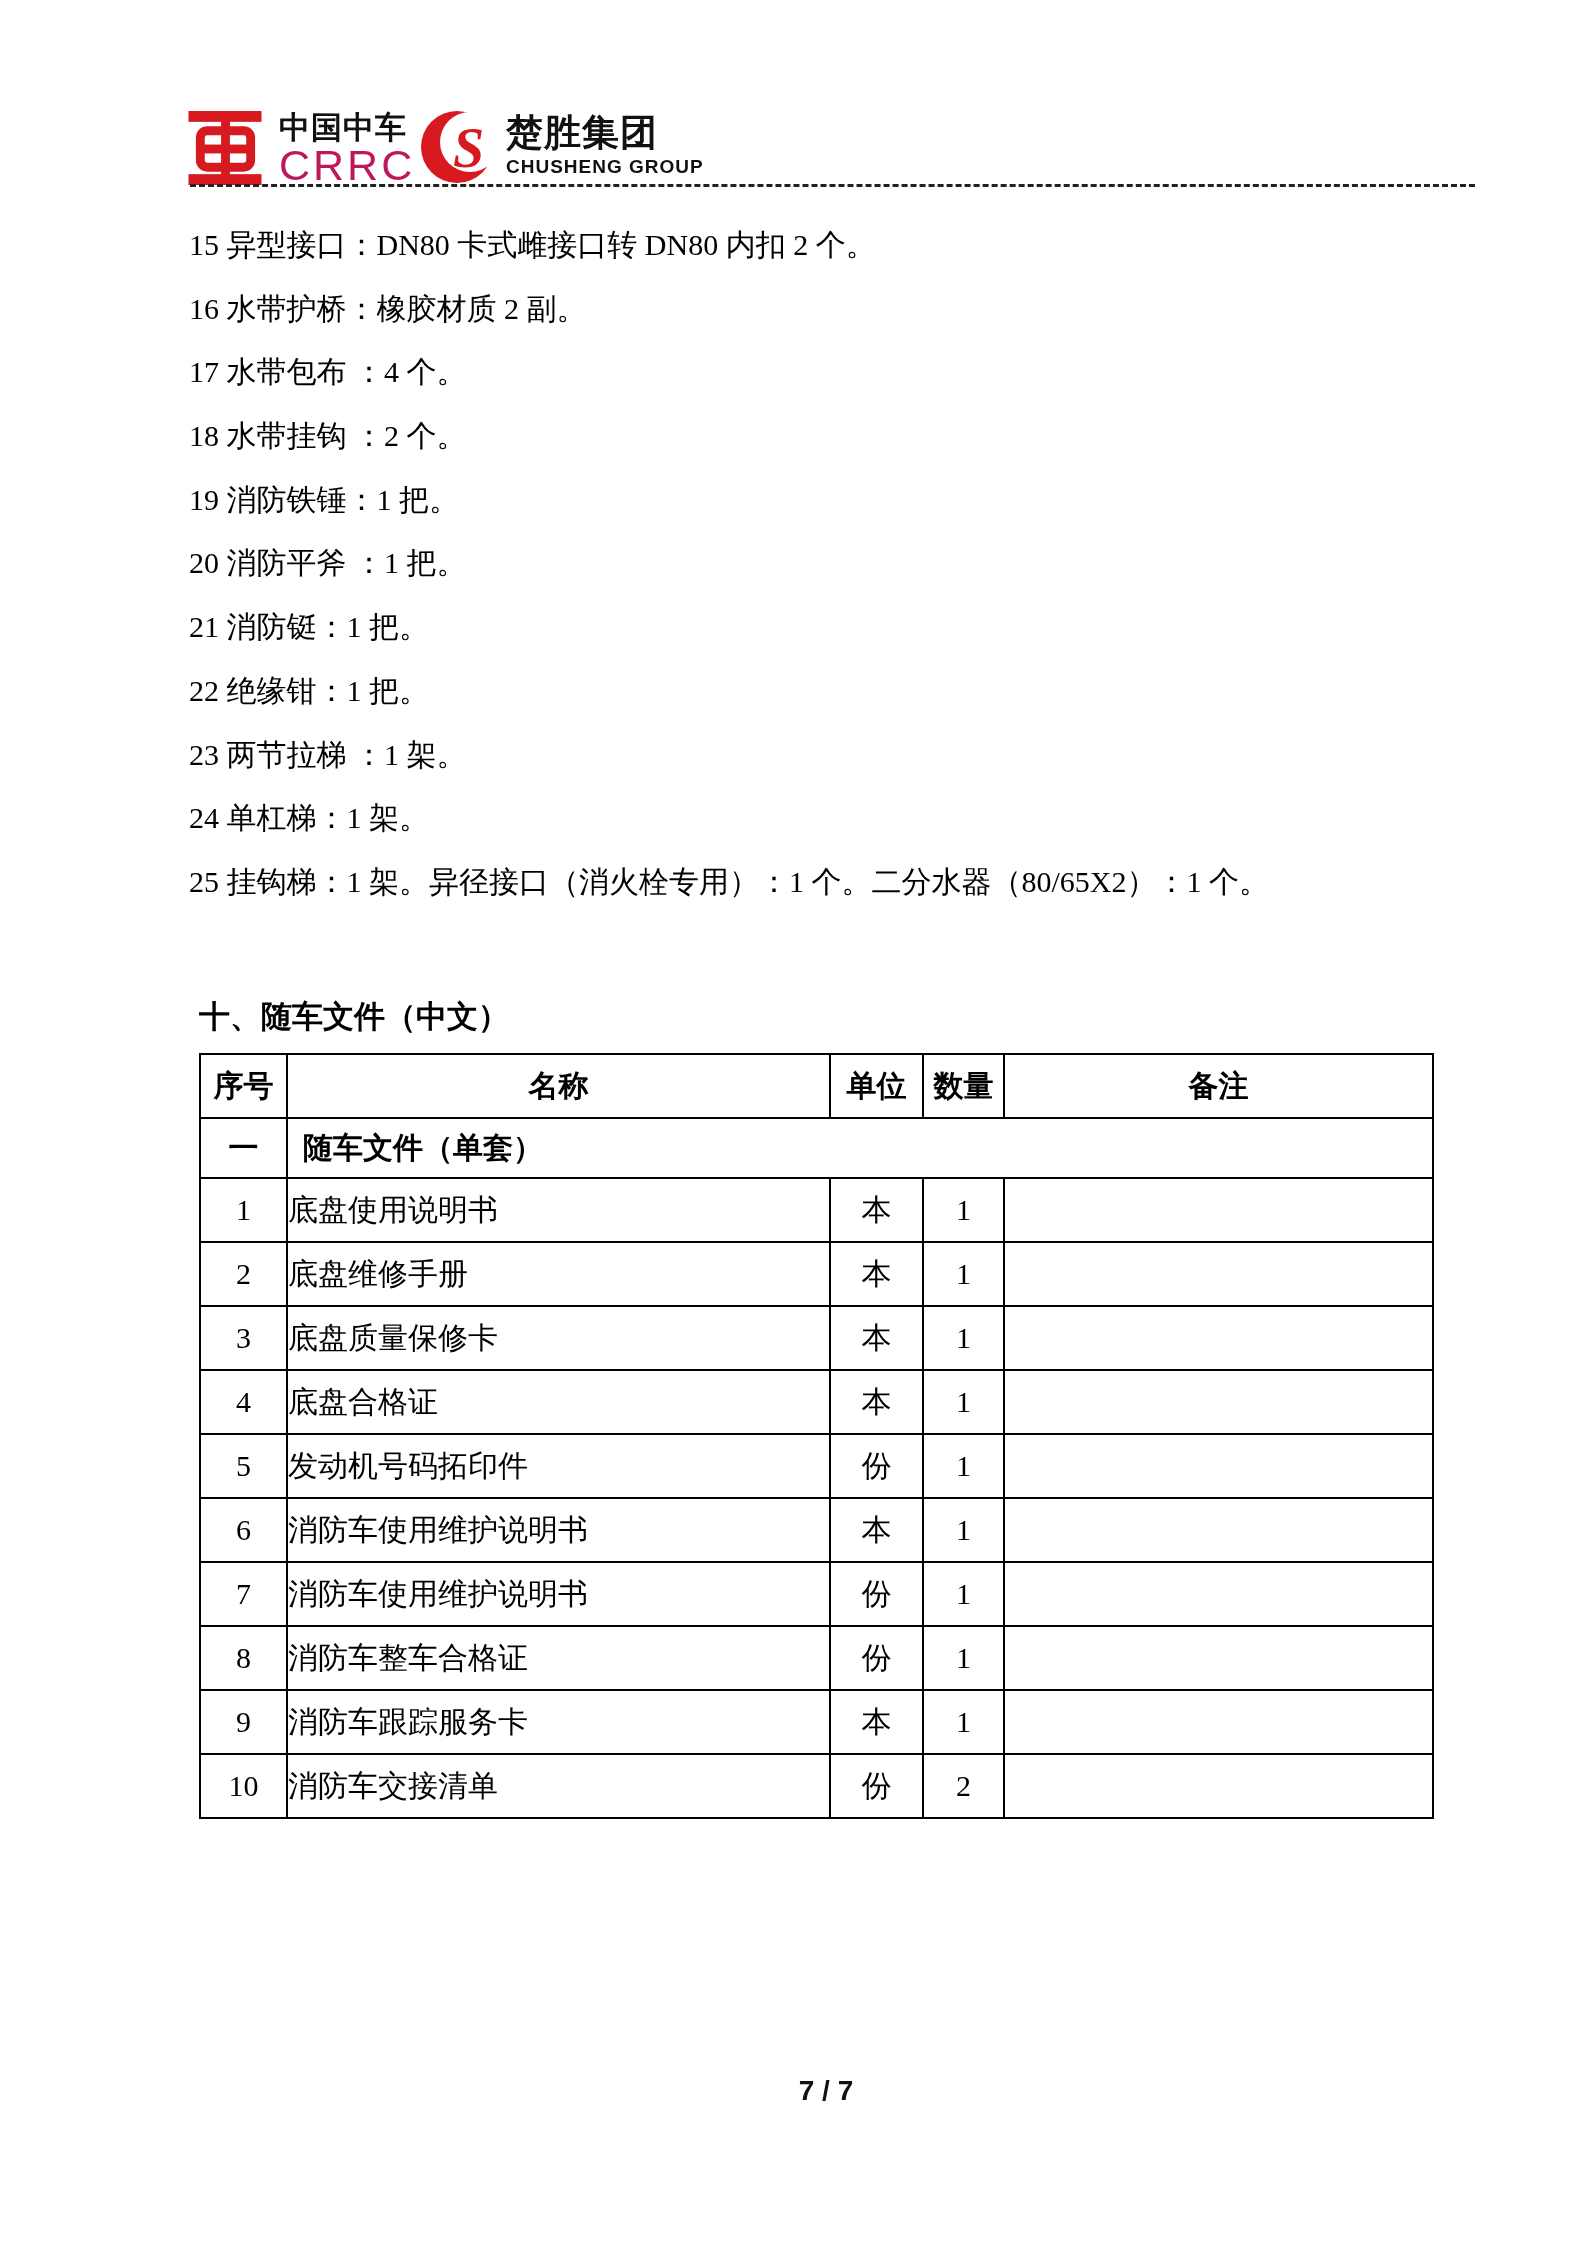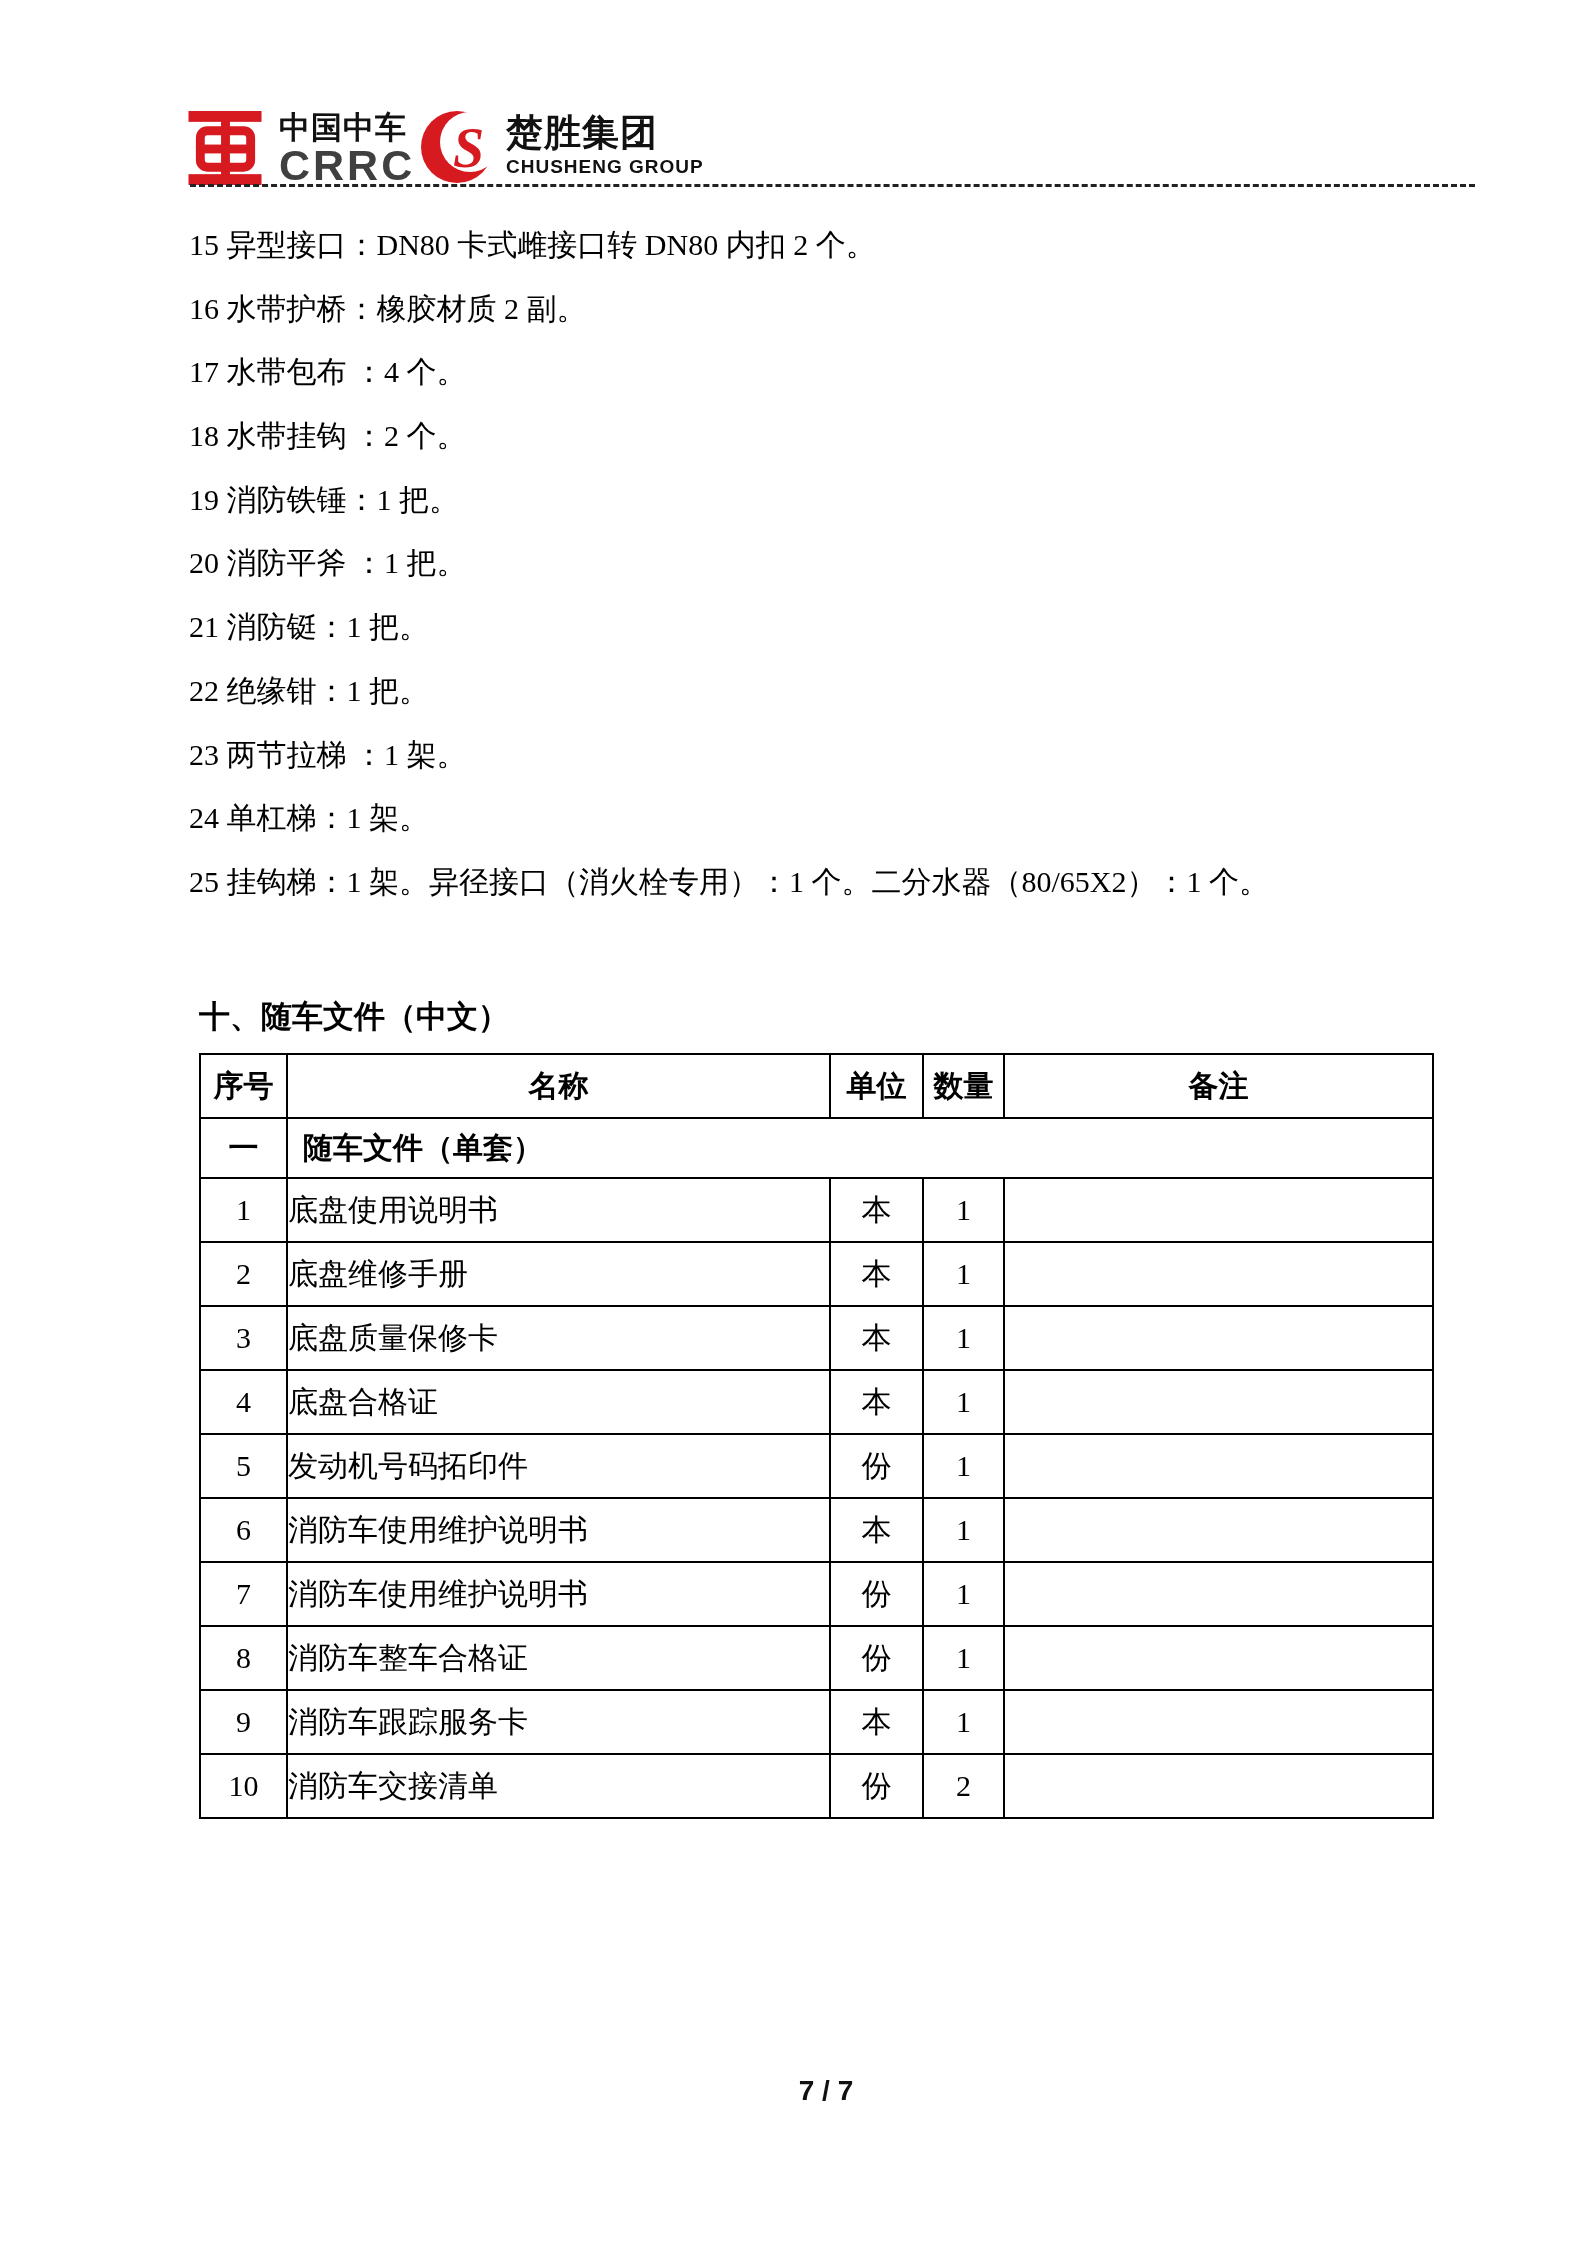--- a/index.html
+++ b/index.html
@@ -10,21 +10,21 @@
     color:#000;
     font-family:"Liberation Serif","DejaVu Serif",serif;
     overflow:hidden;
   }
   
   .logo-row{position:absolute;left:0;top:0;width:1387px;height:200px;}
   .crrc-emblem{position:absolute;left:188px;top:111px;width:74px;height:75px;}
   .crrc-text{position:absolute;left:279px;top:112px;line-height:1;
     font-family:"Liberation Sans","DejaVu Sans",sans-serif;}
   .crrc-zh{font-size:31px;font-weight:bold;letter-spacing:1px;color:#111;}
-  .crrc-en{font-size:43px;font-weight:700;letter-spacing:3px;color:#404040;margin-top:1px;}
+  .crrc-en{font-size:43px;font-weight:400;letter-spacing:3px;color:#be185d;margin-top:1px;}
   .chusheng-emblem{position:absolute;left:420px;top:106px;width:80px;height:82px;}
   .chusheng-text{position:absolute;left:506px;top:114px;line-height:1;
     font-family:"Liberation Sans","DejaVu Sans",sans-serif;}
   .chusheng-zh{font-size:37px;font-weight:bold;letter-spacing:1px;color:#111;}
   .chusheng-en{font-size:19px;font-weight:bold;letter-spacing:1px;color:#111;margin-top:6px;}
   .dotted-rule{position:absolute;left:190px;top:184px;width:1285px;height:0;
     border-top:3px dashed #222;}
   
   .equip-list{position:absolute;left:189px;top:213px;width:1300px;
     font-size:30px;line-height:63.7px;white-space:nowrap;}

